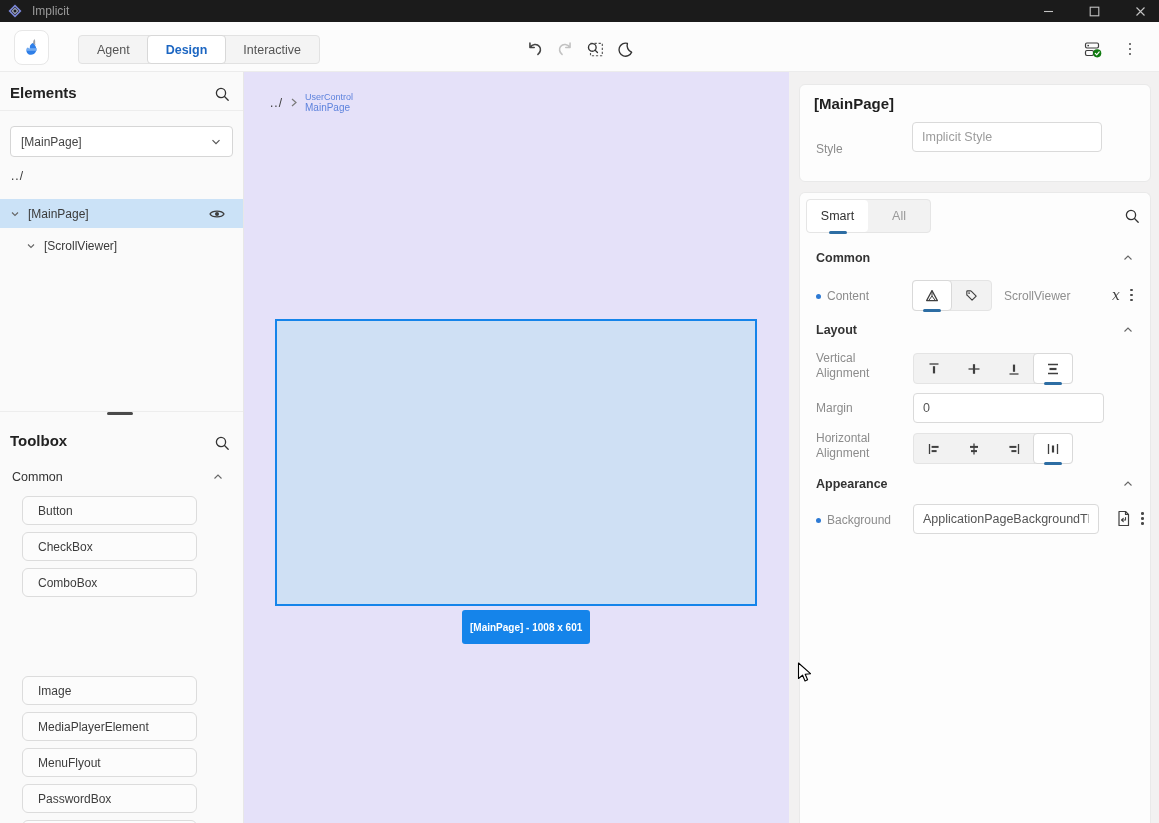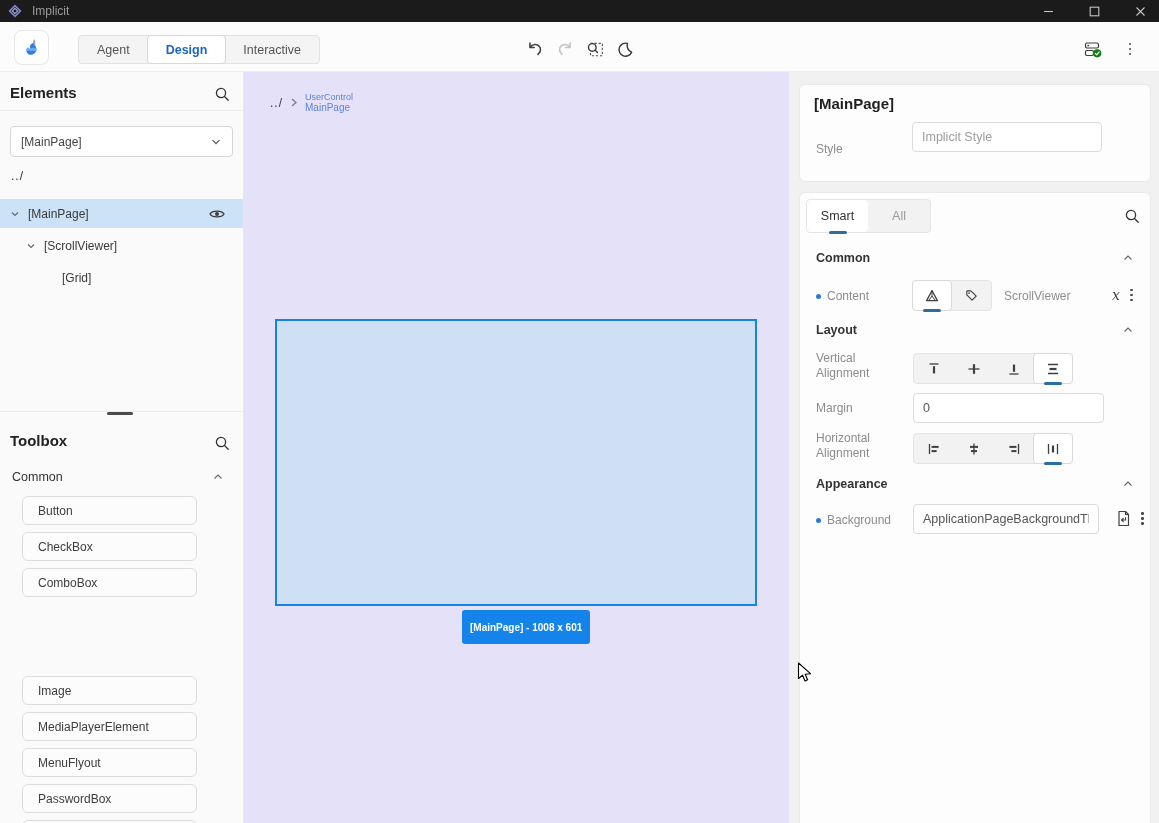--- a/index.html
+++ b/index.html
@@ -197,23 +197,20 @@
       </span>
     </div>
     <div class="tree-row" style="top:159px">
       <span style="margin-left:26px">
         <svg width="10" height="10" viewBox="0 0 10 10">
             <path d="M2 3.5 L5 6.5 L8 3.5" fill="none" stroke="#666" stroke-width="1.1"></path>
           </svg>
       </span>
       <span style="margin-left:8px">[ScrollViewer]</span>
     </div>
-    <div class="tree-row" style="top:191px">
-      <span style="margin-left:62px">[Grid]</span>
-    </div>
 
     <div class="hline" style="top:339px"></div>
     <div class="drag-handle"></div>
 
     <div class="panel-h" style="top:360px">Toolbox</div>
     <div class="search-ic" style="left:214px; top:363px">
       <svg width="17" height="17" viewBox="0 0 17 17">
           <circle cx="7" cy="7" r="4.6" fill="none" stroke="#333" stroke-width="1.3"></circle>
           <path d="M10.5 10.5 L14.2 14.2" stroke="#333" stroke-width="1.3" stroke-linecap="round"></path>
         </svg>

